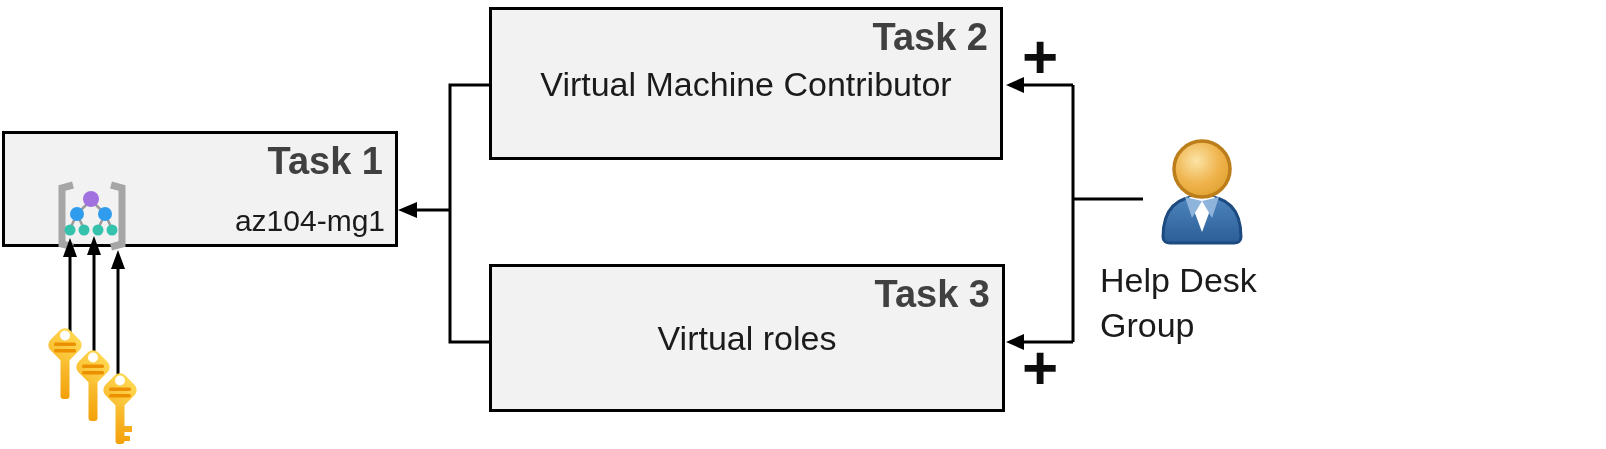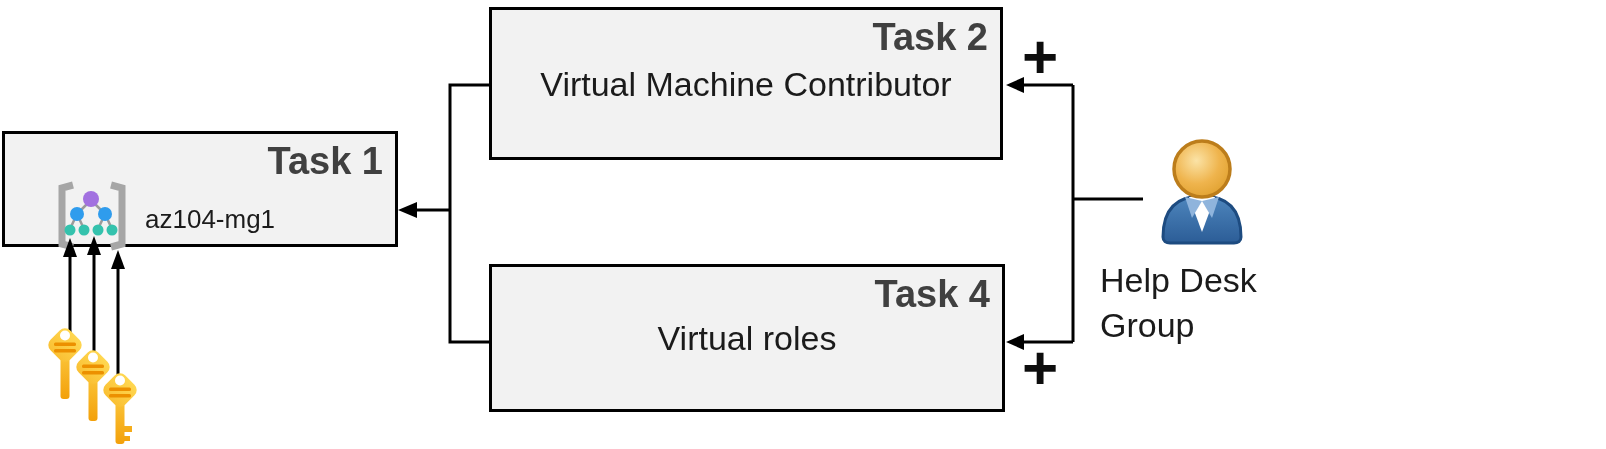--- a/index.html
+++ b/index.html
@@ -7,21 +7,21 @@
           font-family:"Liberation Sans","DejaVu Sans",sans-serif;color:#1b1b1b;}
   .overlay{position:absolute;left:0;top:0;z-index:2;pointer-events:none;}
   .box{position:absolute;background:#F2F2F2;border:3px solid #000;box-sizing:border-box;z-index:1;}
   .task-label{position:absolute;top:6px;right:12px;font-weight:bold;font-size:38px;color:#404040;}
   .box-lines{height:100%;display:flex;flex-direction:column;justify-content:center;align-items:center;
              font-size:34px;line-height:42px;color:#1b1b1b;}
   .task1{left:2px;top:131px;width:396px;height:116px;}
   .task2{left:489px;top:7px;width:514px;height:153px;}
   .task3{left:489px;top:264px;width:516px;height:148px;}
   .task4{left:1352px;top:68px;width:246px;height:225px;border-width:2px;}
-  .t1-name{position:absolute;left:140px;top:70px;width:240px;text-align:left;font-size:26px;}
+  .t1-name{position:absolute;left:140px;top:70px;width:240px;text-align:right;font-size:30px;}
   .mg-icon{position:absolute;left:42px;top:44px;}
   .keys{position:absolute;left:28px;top:312px;z-index:3;}
   .person{position:absolute;left:1150px;top:136px;z-index:1;}
   .person-label{position:absolute;left:1100px;top:258px;width:204px;
                 font-size:34px;line-height:45px;color:#1b1b1b;}
   .plus{position:absolute;left:1012px;width:56px;text-align:center;font-size:62px;line-height:54px;
         font-weight:bold;color:#0d0d0d;}
   .plus-top{top:30px;}
   .plus-bottom{top:341px;}
   .t4-label{position:absolute;top:16px;left:0;width:100%;text-align:center;font-weight:bold;
@@ -82,21 +82,21 @@
   </div>
 
   <div class="box task2">
     <div class="task-label">Task 2</div>
     <div class="box-lines">
       <div>Virtual Machine Contributor</div>
     </div>
   </div>
 
   <div class="box task3">
-    <div class="task-label">Task 4</div>
+    <div class="task-label">Task 3</div>
     <div class="box-lines">
       <div>Virtual roles</div>
     </div>
   </div>
 
   <div class="plus plus-top">+</div>
   <div class="plus plus-bottom">+</div>
 
   <svg class="keys" width="160" height="136" viewBox="0 0 160 136">
     <defs>

